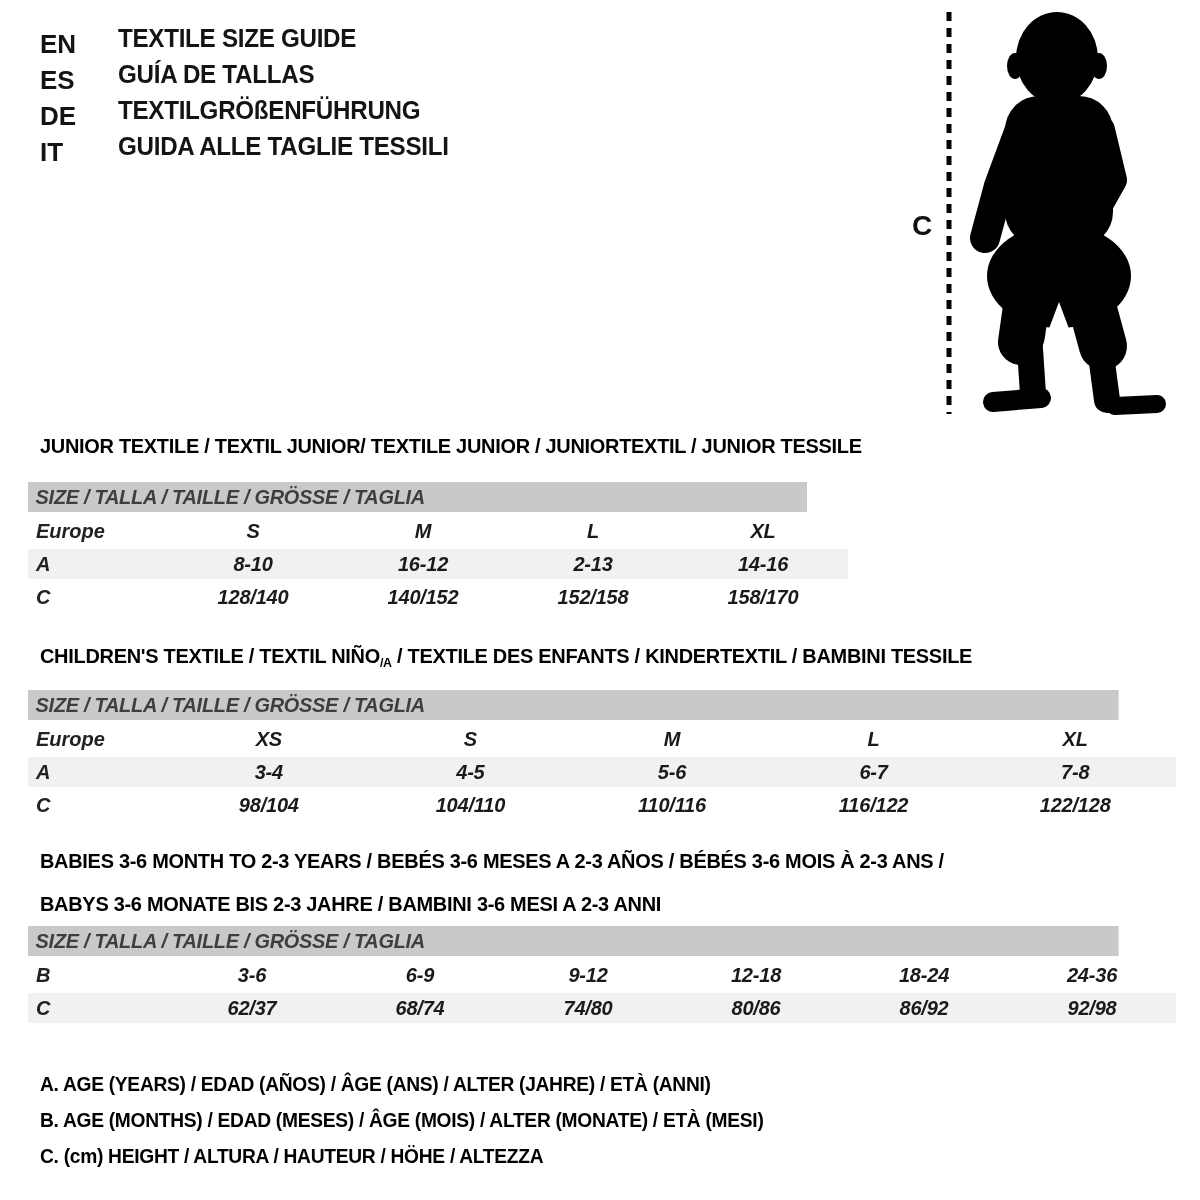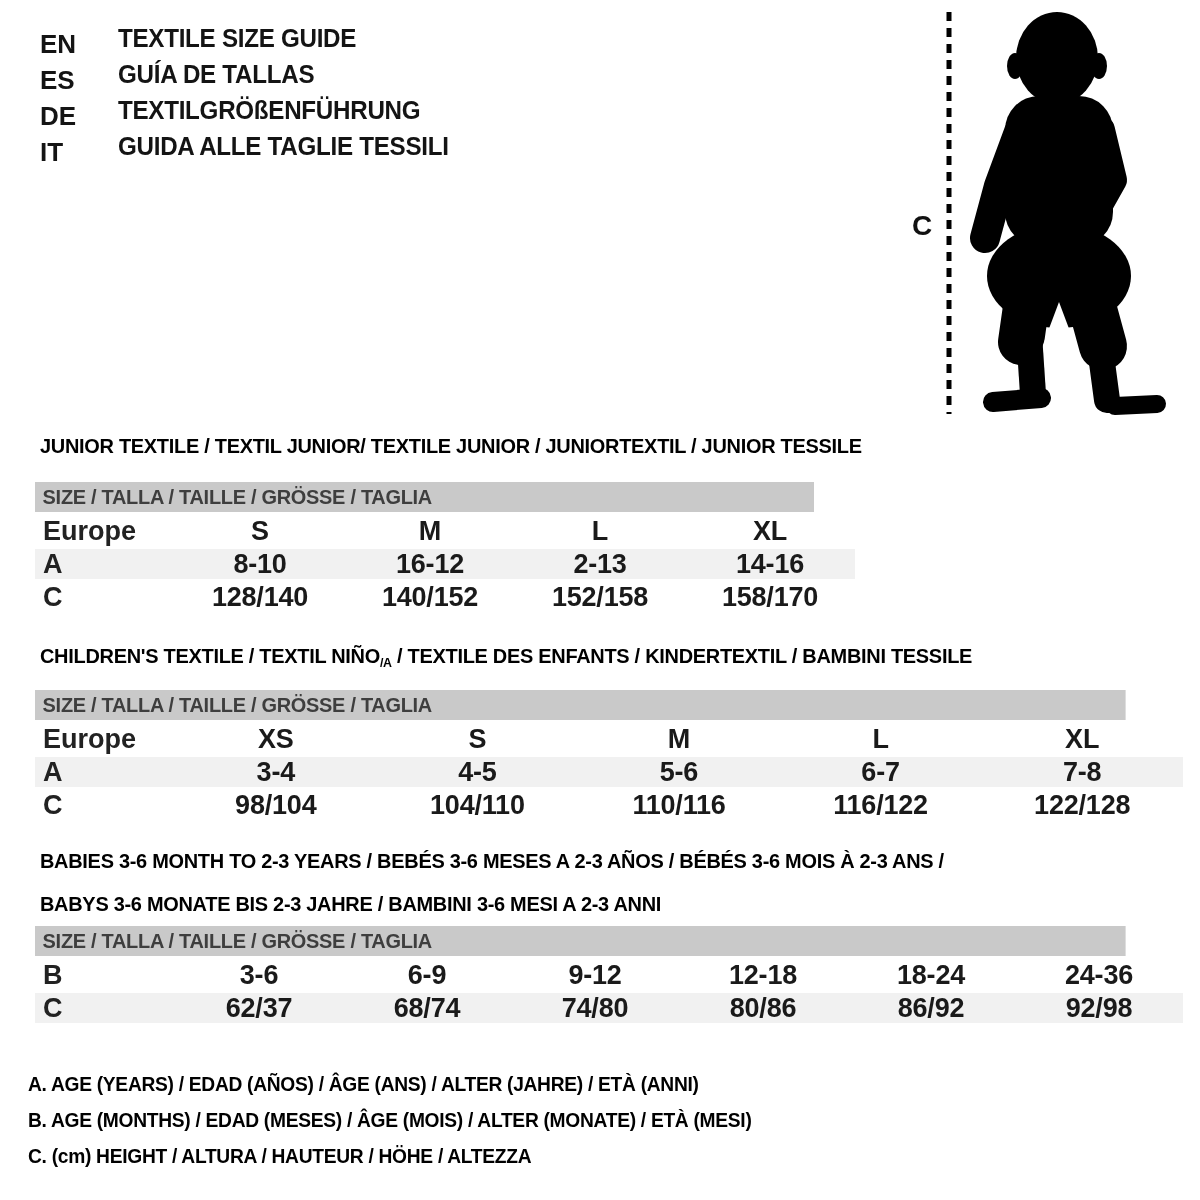--- a/index.html
+++ b/index.html
@@ -20,38 +20,38 @@
   .fig-svg{position:absolute;left:935px;top:6px;}
 
   
   .sec-heading{
     position:absolute;left:40px;font-weight:bold;font-size:21px;color:#000;
     letter-spacing:-0.3px;line-height:36px;
   }
   .sub{font-size:0.62em;vertical-align:-0.28em;}
 
   
-  .tbl{position:absolute;left:35px;}
+  .tbl{position:absolute;left:28px;font-style:italic;}
   .size-bar{
     height:30px;line-height:30px;background:#c9c9c9;color:#3e3e3e;
     font-weight:bold;font-size:21px;padding-left:8px;letter-spacing:-0.3px;
     margin-bottom:4px;box-sizing:border-box;
   }
-  .trow{display:grid;height:30px;align-items:center;font-weight:bold;font-size:27px;margin-bottom:3px;color:#1a1a1a;}
+  .trow{display:grid;height:30px;align-items:center;font-weight:bold;font-size:20px;margin-bottom:3px;color:#1a1a1a;}
   .trow .lbl{text-align:left;padding-left:8px;color:#222;}
   .trow .c{text-align:center;letter-spacing:-0.2px;}
   .shaded{background:#f1f1f1;}
   .w820{width:820px;}
   .w1148{width:1148px;}
   .cols4{grid-template-columns:140px repeat(4,170px);}
   .cols5{grid-template-columns:140px repeat(5,201.6px);}
   .cols6{grid-template-columns:140px repeat(6,168px);}
 
   
-  .legend{position:absolute;left:28px;top:1066px;}
+  .legend{position:absolute;left:40px;top:1066px;}
   .legend-line{font-weight:bold;font-size:20px;color:#000;line-height:36px;letter-spacing:-0.3px;transform:scaleX(0.96);transform-origin:0 50%;white-space:nowrap;}
 </style>
 </head>
 <body>
 
 <div class="page">
 
   <div class="lang">
     <div class="lang-row">
       <span class="lang-code">EN</span>

